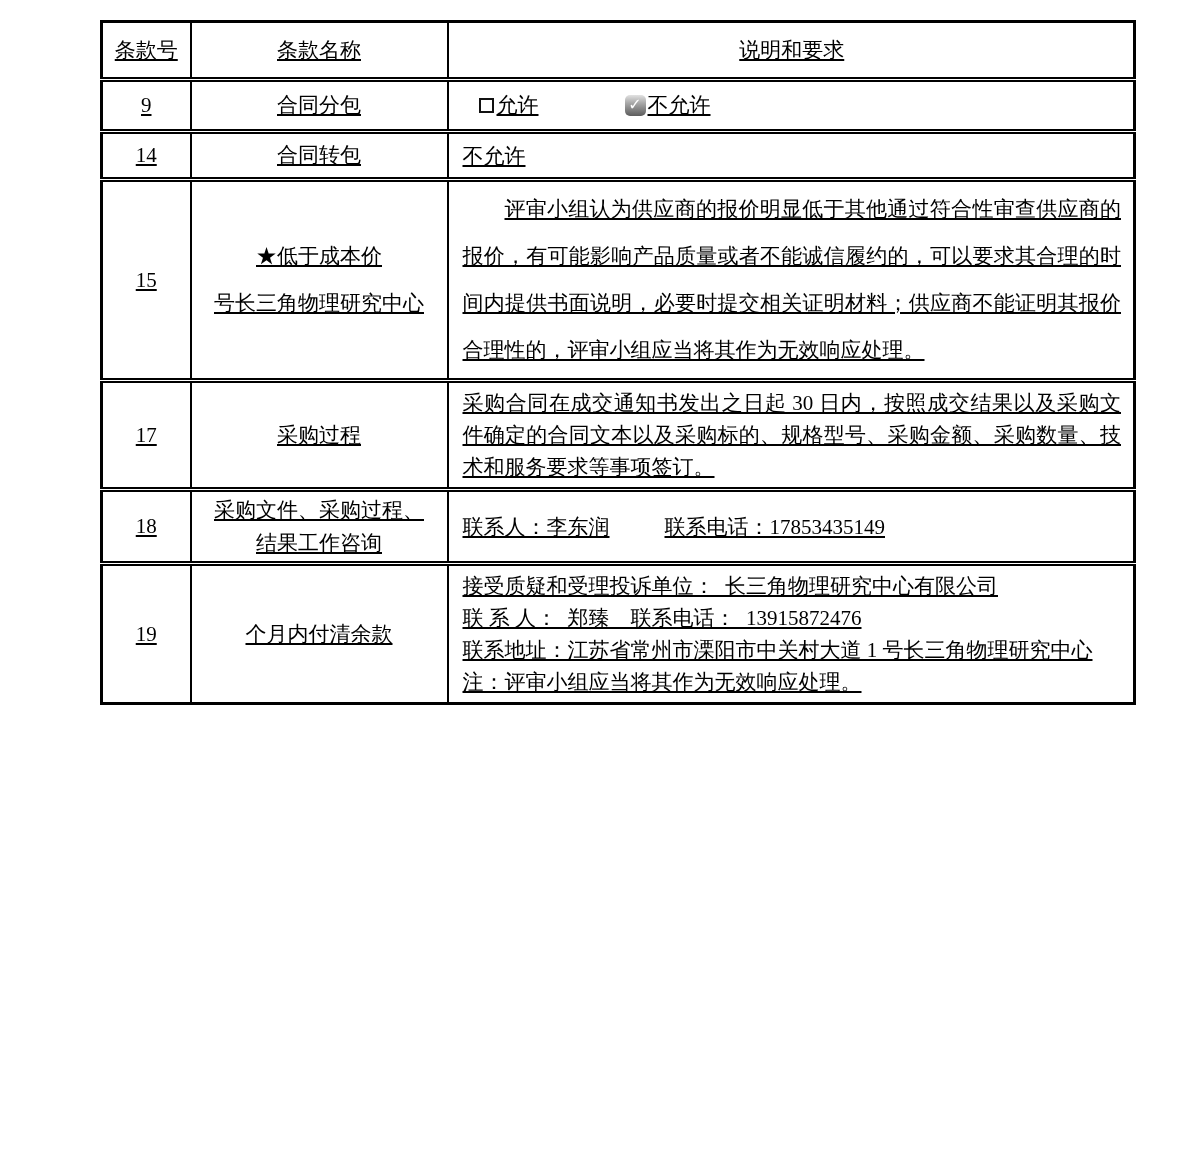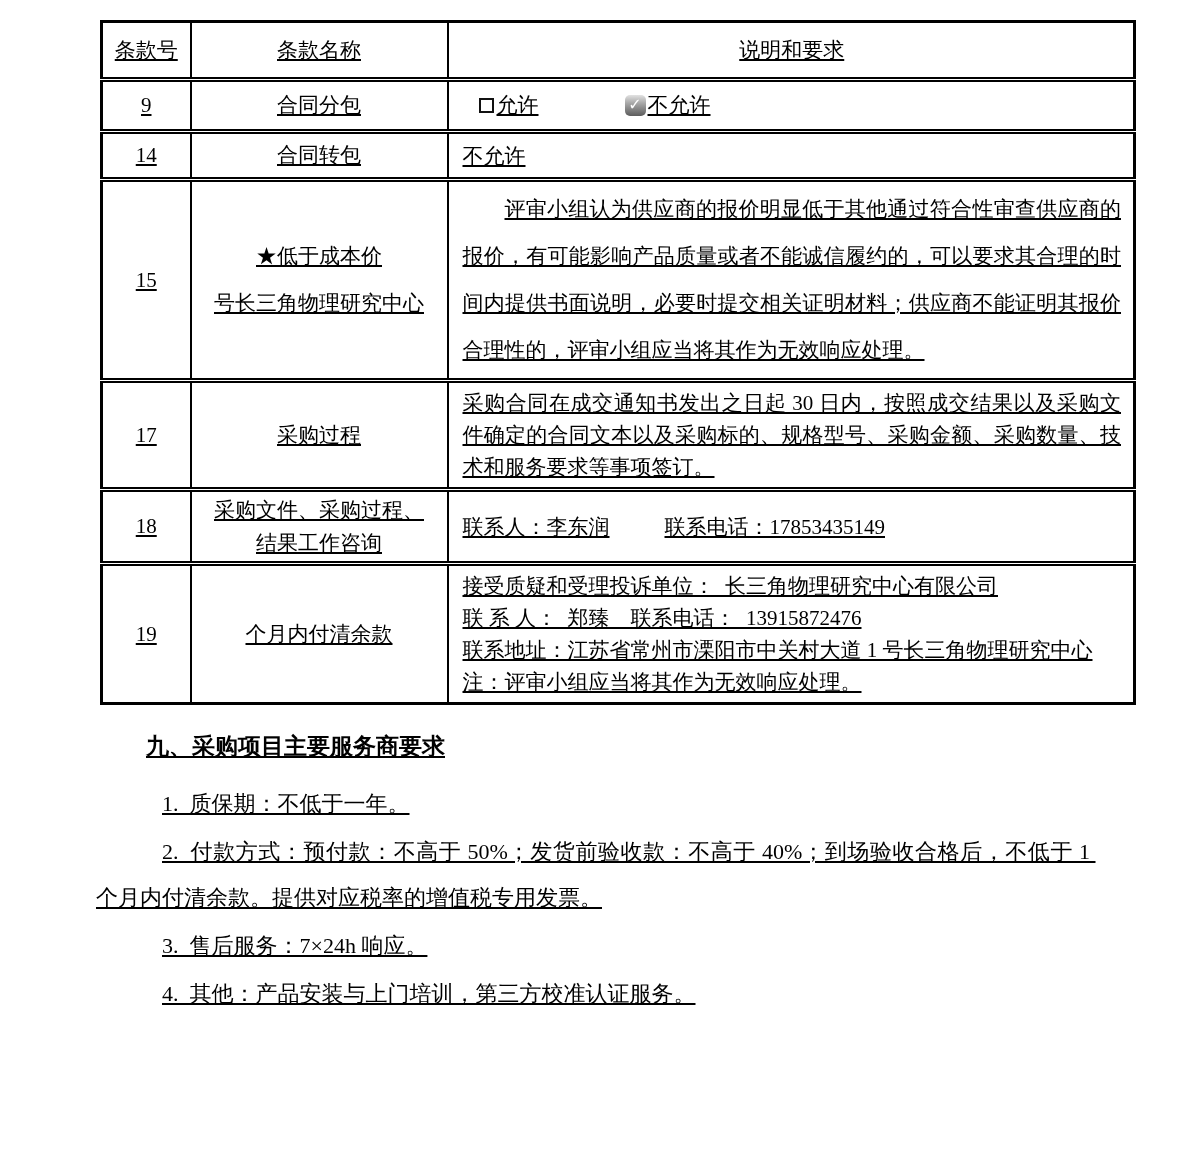--- a/index.html
+++ b/index.html
@@ -175,21 +175,14 @@
         <td class="c3 multi-line">
           <div>接受质疑和受理投诉单位：  长三角物理研究中心有限公司</div>
           <div>联 系 人：  郑臻    联系电话：  13915872476</div>
           <div>联系地址：江苏省常州市溧阳市中关村大道 1 号长三角物理研究中心</div>
           <div>注：评审小组应当将其作为无效响应处理。</div>
         </td>
       </tr>
     </tbody>
   </table>
 
-  <div class="section">
-    <div class="section-title">九、采购项目主要服务商要求</div>
-    <p class="list-item">1.  质保期：不低于一年。</p>
-    <p class="list-item">2.  付款方式：预付款：不高于 50%；发货前验收款：不高于 40%；到场验收合格后，不低于 1 个月内付清余款。提供对应税率的增值税专用发票。</p>
-    <p class="list-item">3.  售后服务：7×24h 响应。</p>
-    <p class="list-item">4.  其他：产品安装与上门培训，第三方校准认证服务。</p>
-  </div>
 
 </div>
 
 </body></html>

